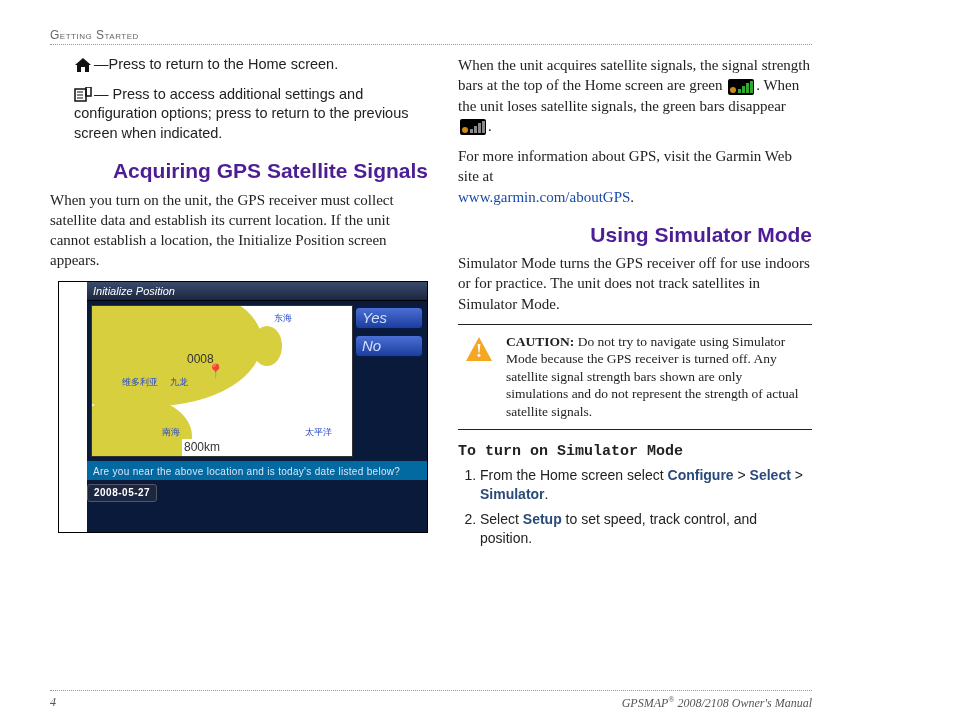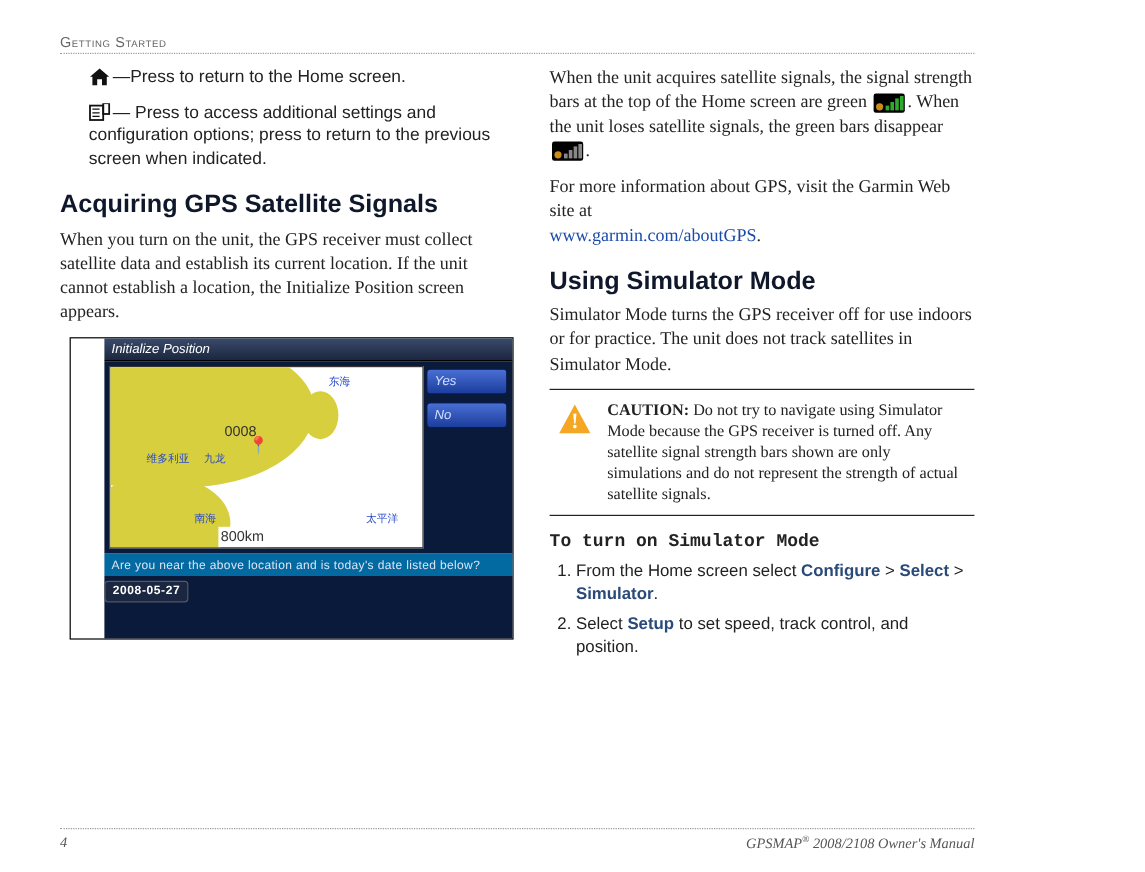--- a/index.html
+++ b/index.html
@@ -34,21 +34,22 @@
     font-size: 14.5px;
     line-height: 1.35;
     color: #222;
   }
   .col p { margin: 0 0 10px 0; }
   h2 {
     font-family: Arial, Helvetica, sans-serif;
     font-weight: bold;
     font-size: 21px;
     margin: 14px 0 4px 0;
-    color: #0f172a;
+    color: #4c1d95;
+    text-align: right;
   }
   .serif { font-family: Georgia, 'Times New Roman', serif; font-size: 15px; }
   .icon-inline {
     display: inline-block;
     vertical-align: middle;
     width: 18px; height: 16px;
     margin-right: 2px;
   }
   .indent-block { margin-left: 24px; }
   .screenshot {
@@ -88,21 +89,21 @@
   .ss-btn {
     position: absolute;
     right: 4px;
     width: 68px;
     height: 22px;
     border-radius: 4px;
     background: linear-gradient(#4a6fd4,#1b3d9c);
     border: 1px solid #0a1a4a;
     color: #cfe0ff;
     font-style: italic;
-    font-size: 11px;
+    font-size: 15px;
     line-height: 20px;
     padding-left: 6px;
     box-sizing: border-box;
   }
   .ss-question {
     background: #0369a1;
     color: #dbe4f5;
     font-size: 10px;
     padding: 4px 6px 2px 6px;
     line-height: 1.3;

